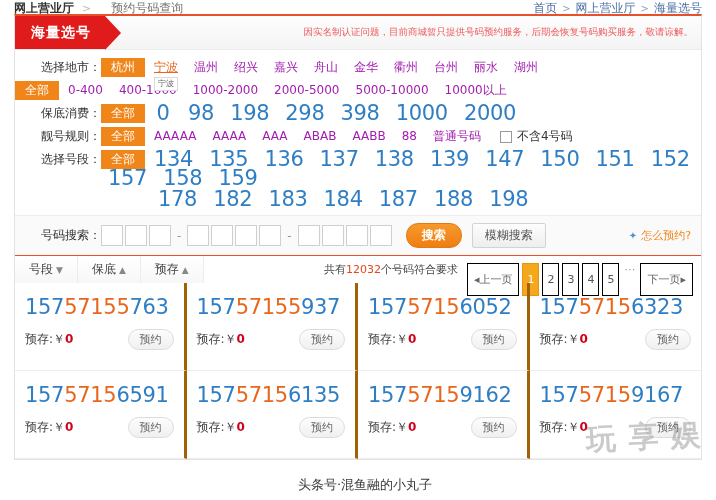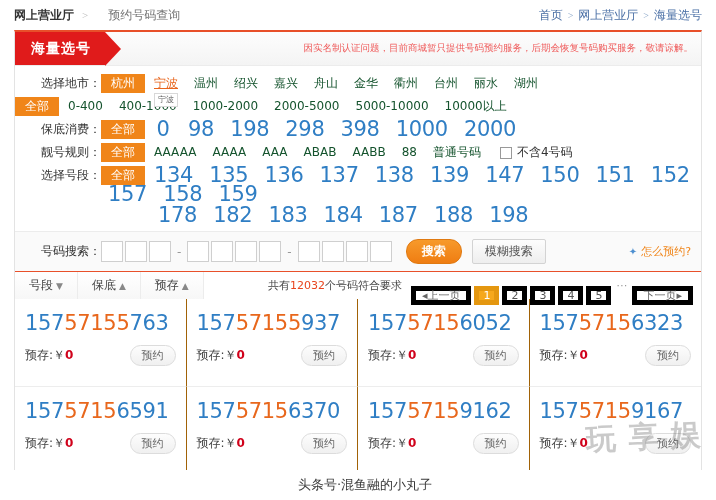--- a/index.html
+++ b/index.html
@@ -9,27 +9,26 @@
     background: #ffffff;
     font-family: "DejaVu Sans", "Liberation Sans", sans-serif;
     font-size: 12px;
     color: #333;
     overflow: hidden;
     position: relative;
   }
 
   
   .topbar {
-    height: 30px;
-    display: flex;
-    align-items: center;
+    height: 14px;
+    display: flex;
+    align-items: flex-start;
     padding: 0 14px;
     justify-content: space-between;
     background: #fff;
-    font-family: Liberation Serif, serif;
   }
   .crumb-left { display: flex; align-items: center; gap: 8px; font-size: 12px; }
   .crumb-left .home { color: #333; font-weight: bold; }
   .crumb-left .sep { color: #bbb; font-size: 11px; }
   .crumb-left .cur { color: #737373; margin-left: 12px; }
   .crumb-right { display: flex; align-items: center; gap: 5px; font-size: 12px; color: #4a6fa5; }
   .crumb-right .sep { color: #8aa6c8; font-size: 10px; }
 
   
   .panel {
@@ -98,21 +97,21 @@
     display: flex;
     flex-wrap: wrap;
     align-items: center;
     flex: 1;
   }
   .opt {
     display: inline-block;
     line-height: 17px;
     padding: 1px 7px;
     margin-right: 2px;
-    color: #14532d;
+    color: #a21caf;
     font-size: 12px;
     cursor: pointer;
     white-space: nowrap;
     position: relative;
   }
   .opt.sel {
     background: #f08519;
     color: #fff;
     min-width: 44px;
     text-align: center;
@@ -226,41 +225,41 @@
     display: flex;
     align-items: center;
     gap: 3px;
     padding-right: 8px;
     font-size: 11px;
     color: #444;
   }
   .pager .total { margin-right: 6px; }
   .pager .total b { color: #e8441d; font-weight: normal; }
   .pg {
-    min-width: 17px; height: 19px;
-    border: 5px solid #000000;
+    min-width: 17px; height: 33px;
+    border: 1px solid #000000;
     background: #fff;
     display: inline-flex;
     align-items: center;
     justify-content: center;
     font-size: 11px;
     color: #555;
     padding: 0 4px;
     cursor: pointer;
     margin-top: 20px;
   }
   .pg.on { background: #f6a81c; border-color: #e49710; color: #fff; }
   .pg.wide { padding: 0 6px; color: #666; }
   .ell { color: #999; padding: 0 2px; }
 
   
   .grid { display: flex; flex-wrap: wrap; }
   .cell {
     width: 25%;
-    border-right: 1px solid #a16207;
+    border-right: 3px solid #a16207;
     border-bottom: 1px solid #ededed;
     padding: 12px 10px 10px 10px;
     height: 88px;
   }
   .cell:nth-child(4n) { border-right: none; }
   .num {
     font-size: 21px;
     letter-spacing: -0.3px;
     color: #2f7ec4;
     white-space: nowrap;
@@ -522,21 +521,21 @@
 
     <div class="cell">
       <div class="num"><span>157</span><span class="hl">5715</span><span>6591</span></div>
       <div class="meta">
         <span class="price"><span>预存:￥</span><b>0</b></span>
         <button class="btn-book">预约</button>
       </div>
     </div>
 
     <div class="cell">
-      <div class="num"><span>157</span><span class="hl">5715</span><span>6370</span></div>
+      <div class="num"><span>157</span><span class="hl">5715</span><span>6135</span></div>
       <div class="meta">
         <span class="price"><span>预存:￥</span><b>0</b></span>
         <button class="btn-book">预约</button>
       </div>
     </div>
 
     <div class="cell">
       <div class="num"><span>157</span><span class="hl">5715</span><span>9162</span></div>
       <div class="meta">
         <span class="price"><span>预存:￥</span><b>0</b></span>

